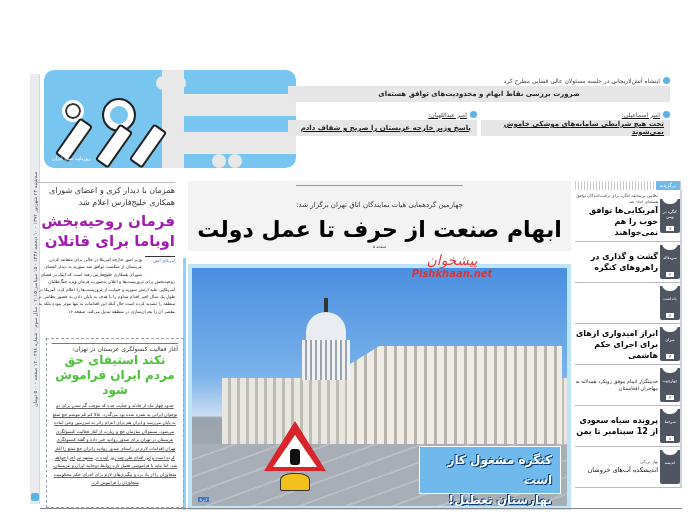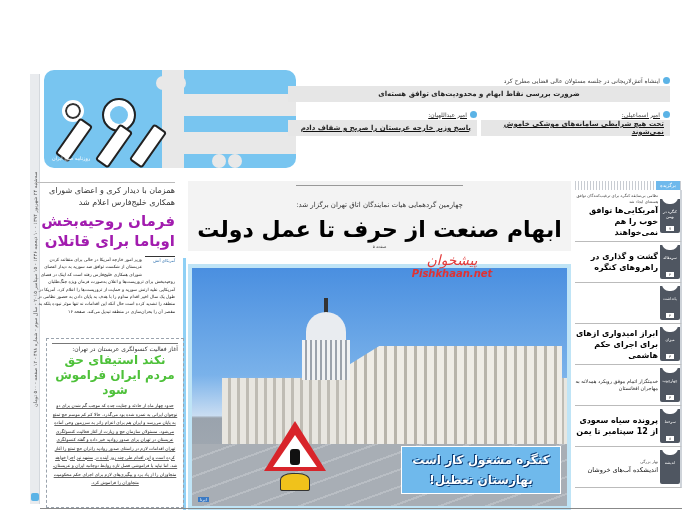--- a/index.html
+++ b/index.html
@@ -47,21 +47,21 @@
   .dome .drum { position: absolute; left: 2px; top: 42px; width: 48px; height: 40px; background: repeating-linear-gradient(90deg, #f1f2f4 0 3px, #9ca3ad 3px 5px); }
   .dome .spire { position: absolute; left: 24px; top: 0; width: 4px; height: 16px; background: #333; }
   .building { position: absolute; left: 30px; top: 110px; width: 345px; height: 66px; background: repeating-linear-gradient(90deg, #e8e6e0 0 6px, #bfbcb4 6px 9px); }
   .building-wing { position: absolute; left: 155px; top: 78px; width: 215px; height: 100px; background: repeating-linear-gradient(90deg, #efece6 0 7px, #b8b4ab 7px 10px); clip-path: polygon(0 20%, 15% 0, 100% 0, 100% 100%, 0 100%); }
   .plaza { position: absolute; left: 0; top: 176px; width: 100%; height: 70px; background: repeating-linear-gradient(160deg, #a8aeb5 0 14px, #b9bec4 14px 16px); }
   .sign { position: absolute; left: 72px; top: 153px; width: 62px; height: 56px; }
   .sign .tri { position: absolute; left: 0; top: 0; width: 0; height: 0; border-left: 31px solid transparent; border-right: 31px solid transparent; border-bottom: 50px solid #d8242a; }
   .sign .tri2 { position: absolute; left: 9px; top: 14px; width: 0; height: 0; border-left: 22px solid transparent; border-right: 22px solid transparent; border-bottom: 32px solid #fff; }
   .sign .fig { position: absolute; left: 26px; top: 28px; width: 10px; height: 16px; background: #111; border-radius: 3px; }
   .sign .base { position: absolute; left: 16px; top: 52px; width: 30px; height: 18px; background: #f0c21b; border-radius: 40% 40% 10% 10%; border: 1px solid #333; }
-  .caption { position: absolute; right: 6px; top: 178px; width: 160px; height: 48px; background: #6fb9ec; border: 1px solid #fff; direction: rtl; text-align: center; padding: 3px 8px; }
+  .caption { position: absolute; right: 6px; top: 178px; width: 142px; height: 48px; background: #6fb9ec; border: 1px solid #fff; direction: rtl; text-align: right; padding: 3px 8px; }
   .caption div { font-size: 12px; font-weight: bold; color: #fff; line-height: 20px; text-shadow: 1px 1px 0 #0b3a73, -1px -1px 0 #0b3a73; }
   .credit { position: absolute; left: 6px; bottom: 4px; font-size: 4px; color: #fff; background: #3b7ac4; padding: 0 2px; }
 
   .watermark { position: absolute; left: 402px; top: 252px; width: 100px; text-align: center; color: #e23a3a; }
   .watermark .fa { font-size: 14px; font-family: "DejaVu Serif", serif; font-style: italic; line-height: 16px; direction: rtl; }
   .watermark .en { font-size: 10px; font-weight: bold; font-style: italic; color: #e03232; }
 
   
   .left-col { position: absolute; left: 35px; top: 182px; width: 140px; direction: rtl; text-align: right; }
   .lc-kicker { font-size: 8px; color: #333; line-height: 12px; border-top: 1px solid #bbb; padding-top: 2px; }

